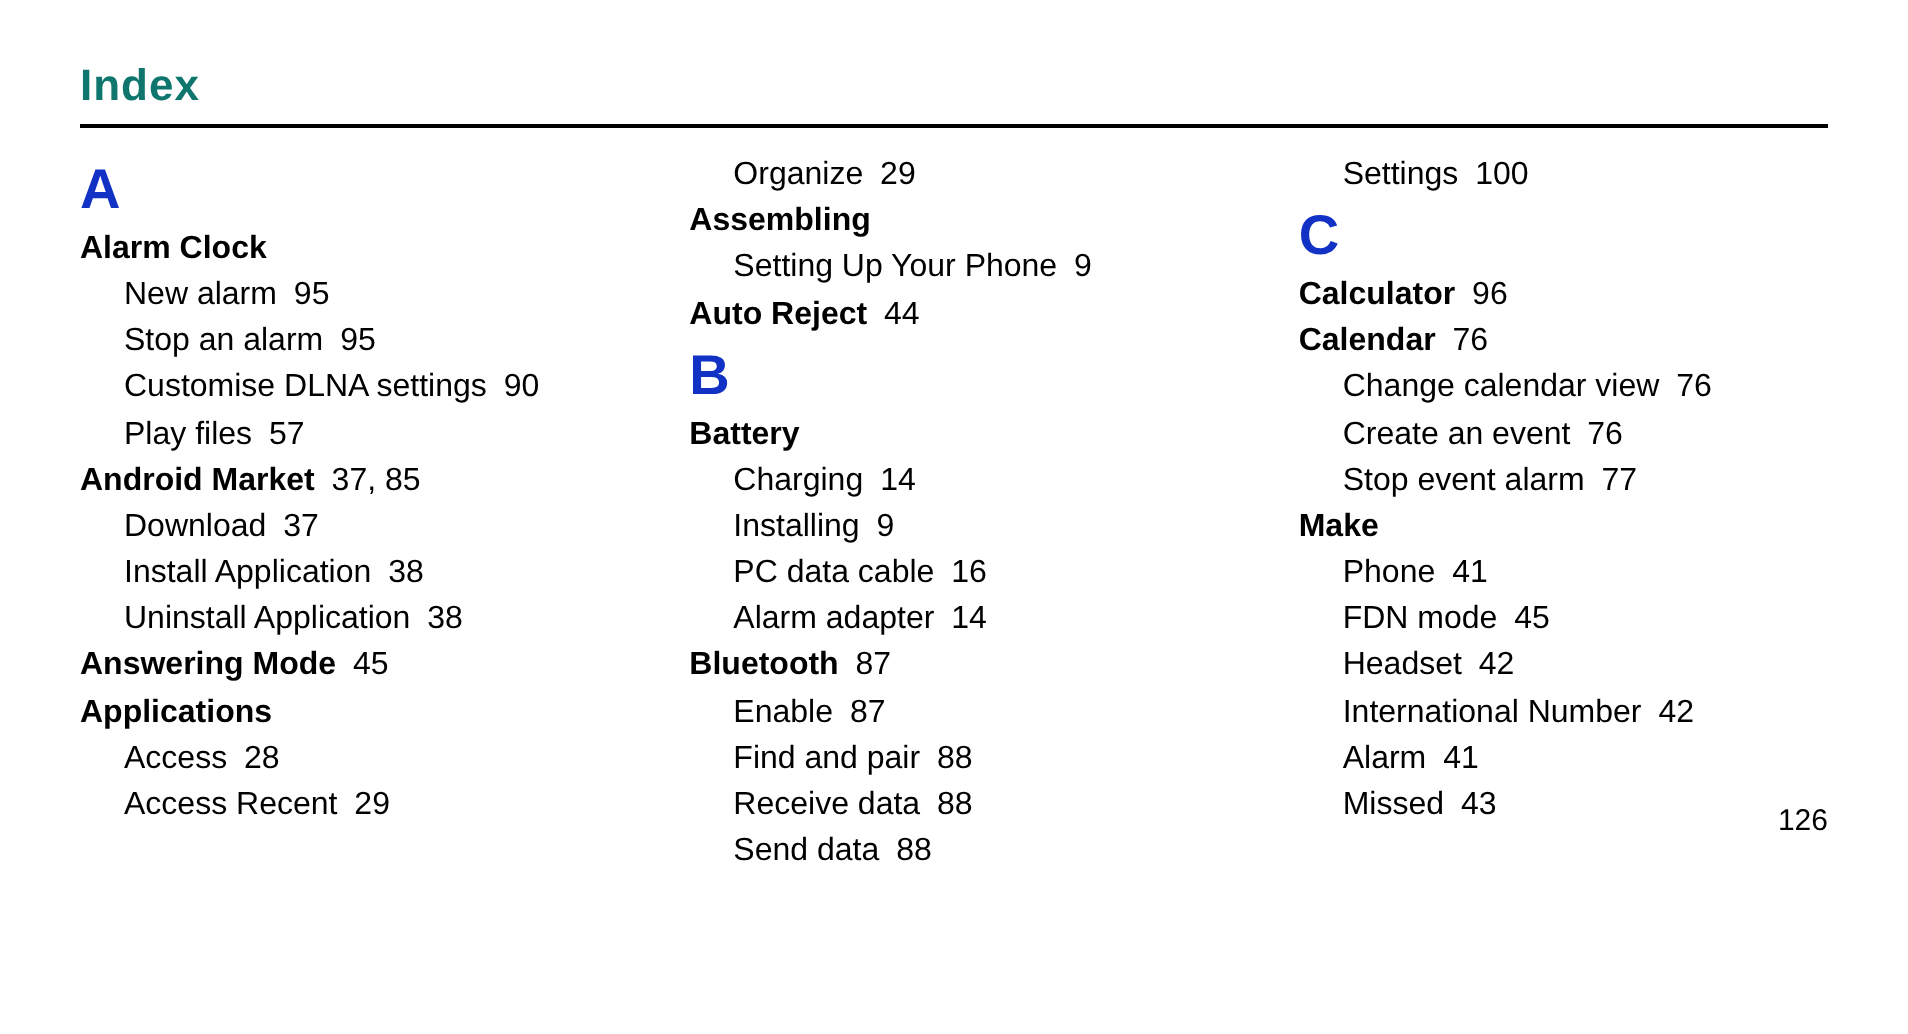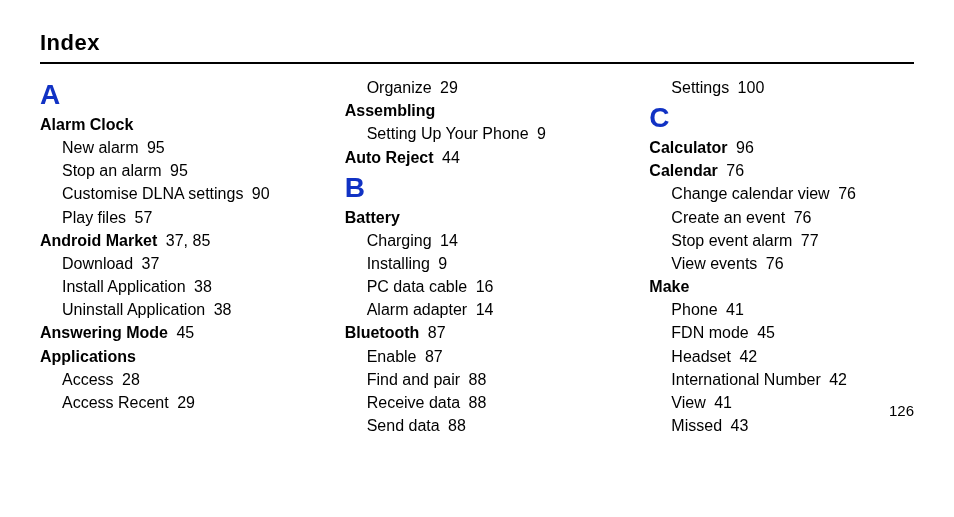--- a/index.html
+++ b/index.html
@@ -11,21 +11,21 @@
     font-family: Arial, Helvetica, sans-serif;
     color: #000;
     font-size: 16px;
   }
   .page {
     position: relative;
     padding: 30px 40px 0 40px;
     box-sizing: border-box;
   }
   .index-title {
-    color: #000000;
+    color: #0f766e;
     font-weight: 900;
     font-size: 22px;
     font-family: Arial, Helvetica, sans-serif;
     letter-spacing: 0.5px;
     margin-bottom: 6px;
   }
   .rule {
     border: 0;
     border-top: 2px solid #000;
     margin: 0 0 12px 0;
@@ -225,24 +225,20 @@
         <span class="page-num">76</span>
       </div>
       <div class="sub">
         <span>Create an event</span>
         <span class="page-num">76</span>
       </div>
       <div class="sub">
         <span>Stop event alarm</span>
         <span class="page-num">77</span>
       </div>
-      <div class="sub">
-        <span>View events</span>
-        <span class="page-num">76</span>
-      </div>
 
       <div class="topic">
         <span>Make</span>
       </div>
       <div class="sub">
         <span>Phone</span>
         <span class="page-num">41</span>
       </div>
       <div class="sub">
         <span>FDN mode</span>
@@ -250,21 +246,21 @@
       </div>
       <div class="sub">
         <span>Headset</span>
         <span class="page-num">42</span>
       </div>
       <div class="sub">
         <span>International Number</span>
         <span class="page-num">42</span>
       </div>
       <div class="sub">
-        <span>View</span>
+        <span>Alarm</span>
         <span class="page-num">41</span>
       </div>
       <div class="sub">
         <span>Missed</span>
         <span class="page-num">43</span>
       </div>
     </div>
 
   </div>
 

